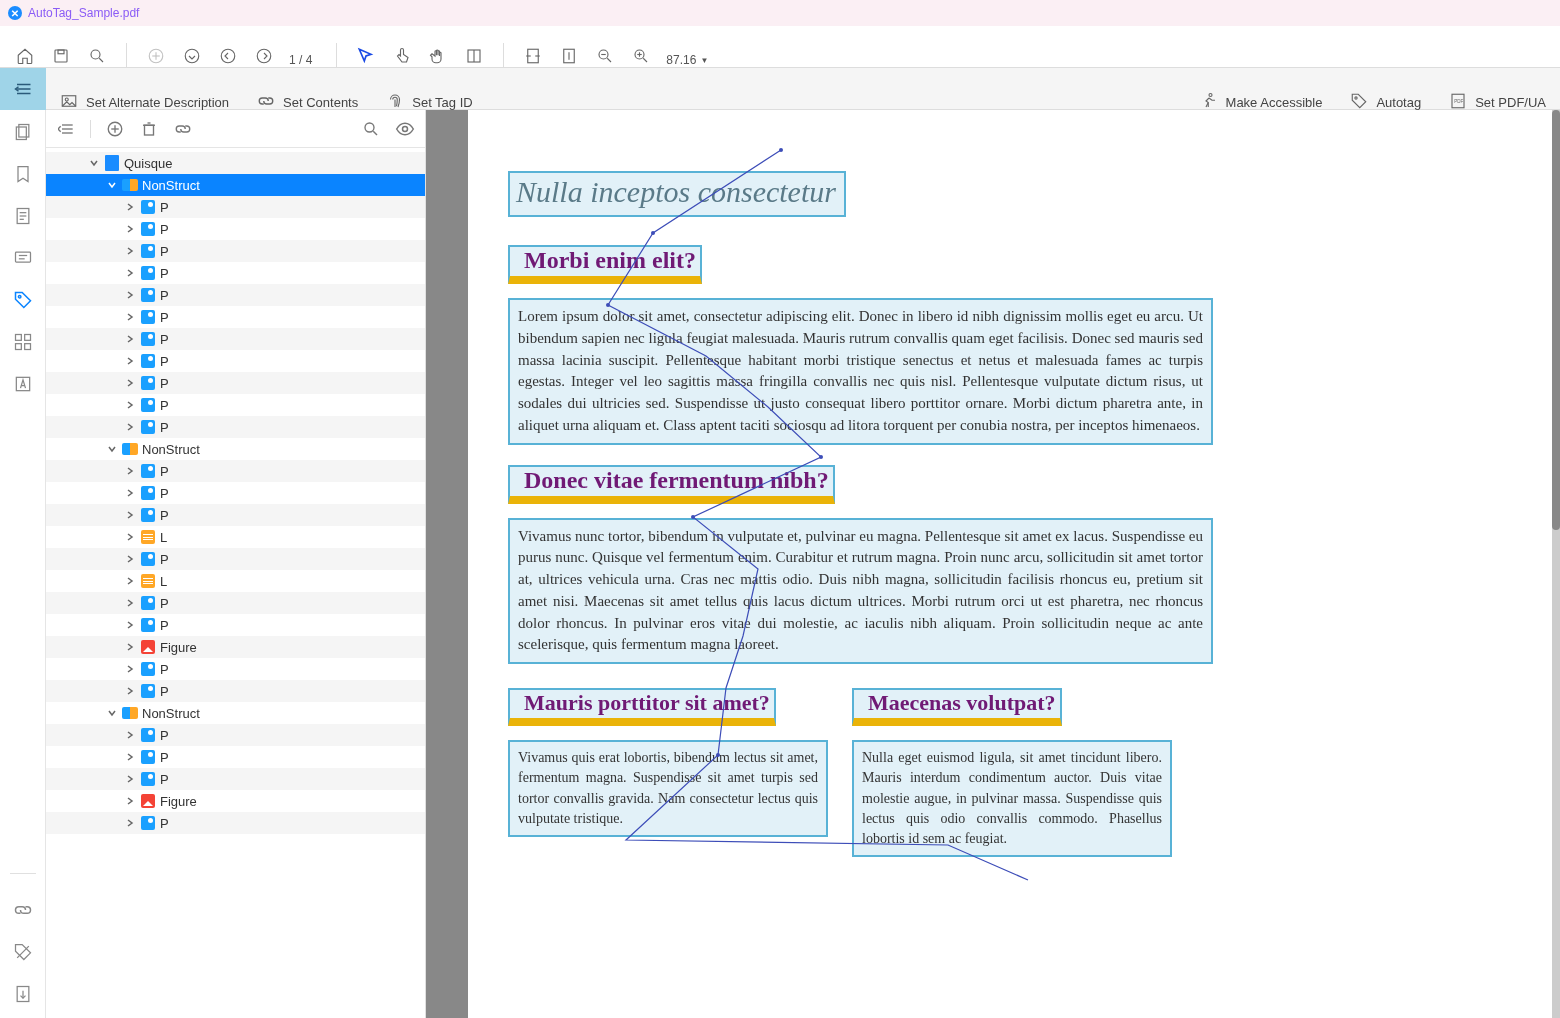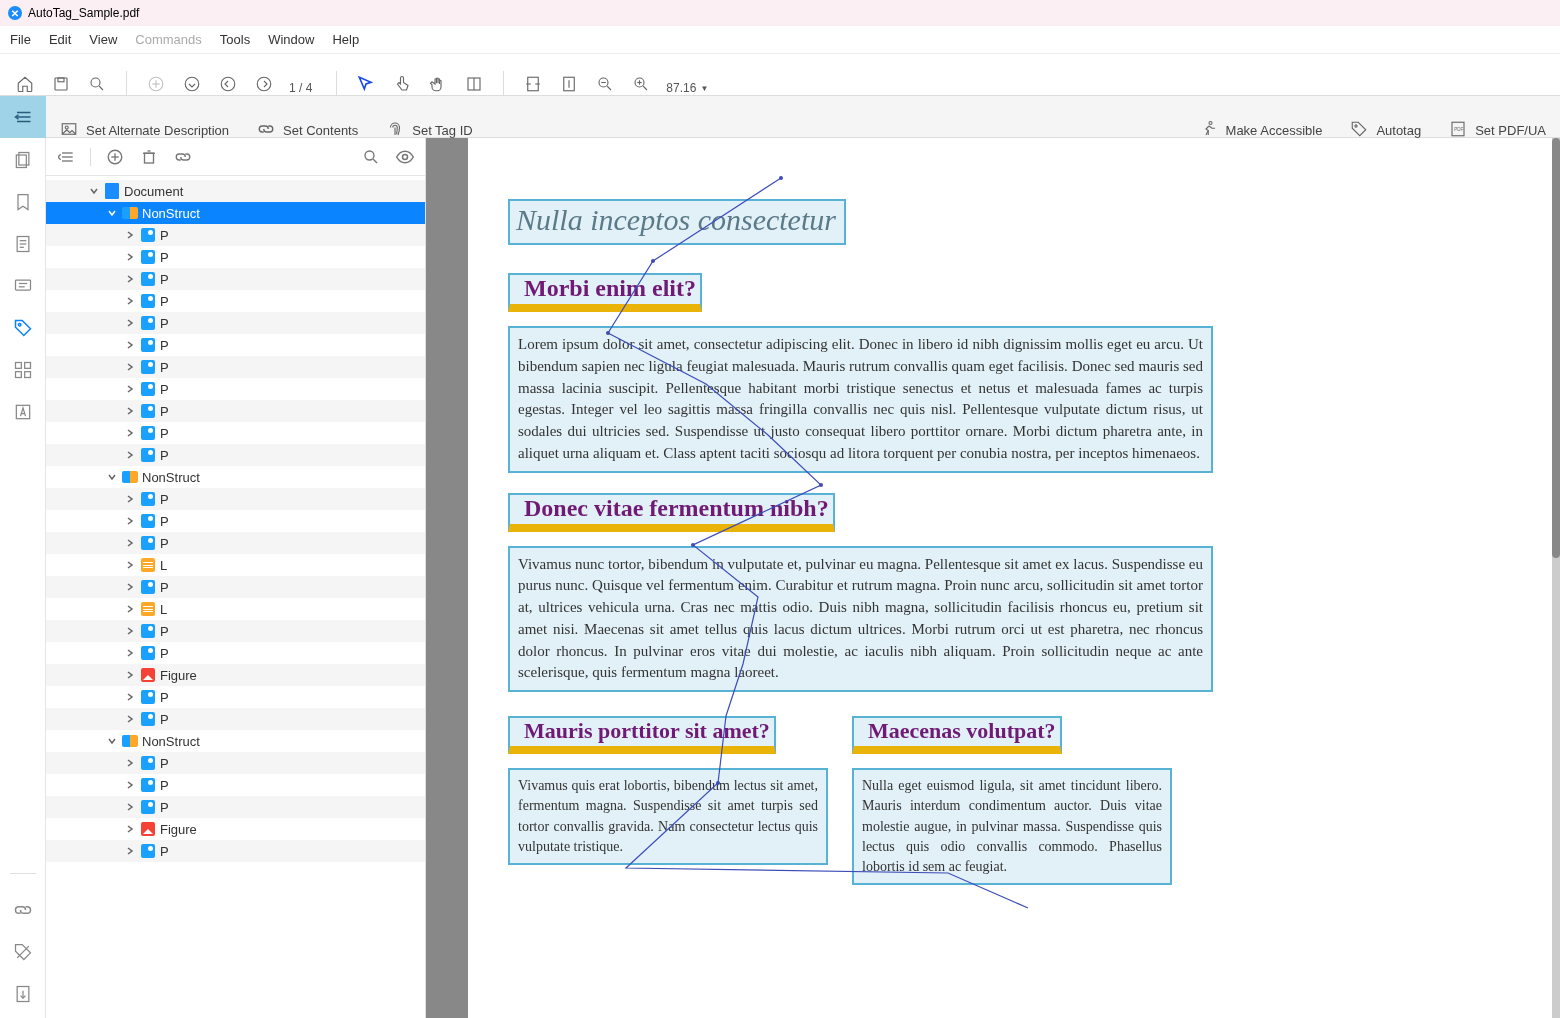--- a/index.html
+++ b/index.html
@@ -2,21 +2,21 @@
 <html><head>
 <meta charset="utf-8">
 <style>
 * { box-sizing: border-box; margin: 0; padding: 0; }
 body { font-family: "Segoe UI", Arial, sans-serif; font-size: 12px; color: #333; background: #fff; overflow: hidden; }
 .app { display: flex; flex-direction: column; height: 1018px; width: 1560px; }
 
 
 .titlebar { display: flex; align-items: center; height: 26px; background: #fbeff4; padding: 0 8px; gap: 6px; }
 .titlebar .logo { width: 14px; height: 14px; background: #1a8cff; border-radius: 50%; display:flex;align-items:center;justify-content:center;color:#fff;font-size:10px;font-weight:bold;}
-.titlebar .title { font-size: 12px; color: #000000; }
+.titlebar .title { font-size: 12px; color: #8b5cf6; }
 
 
 .menubar { display: flex; align-items: center; height: 28px; background: #fff; border-bottom: 1px solid #eee; padding: 0 10px; gap: 18px; }
 .menubar span { font-size: 13px; color: #333; cursor: default; }
 .menubar span.disabled { color: #aaa; }
 
 
 .toolbar { display: flex; align-items: flex-end; height: 42px; background: #fff; border-bottom: 1px solid #ddd; padding: 0 14px; gap: 14px; }
 .toolbar .sep { width:1px; height:24px; background:#ddd; margin:0 4px;}
 .toolbar .tbtn { width: 22px; height: 22px; display:flex;align-items:center;justify-content:center; color:#666; cursor:pointer;}
@@ -97,29 +97,20 @@
 </head>
 <body>
 
 <div class="app">
 
   <div class="titlebar">
     <div class="logo">✕</div>
     <div class="title">AutoTag_Sample.pdf</div>
   </div>
 
-  <div class="menubar">
-    <span>File</span>
-    <span>Edit</span>
-    <span>View</span>
-    <span class="disabled">Commands</span>
-    <span>Tools</span>
-    <span>Window</span>
-    <span>Help</span>
-  </div>
 
   <div class="toolbar">
     <div class="tbtn">
         <svg width="18" height="18" viewBox="0 0 24 24" fill="none" stroke="currentColor" stroke-width="1.5">
           <path d="M3 11l9-8 9 8v10a1 1 0 0 1-1 1h-5v-7h-6v7H4a1 1 0 0 1-1-1z"></path>
         </svg>
       </div>
     <div class="tbtn">
         <svg width="18" height="18" viewBox="0 0 24 24" fill="none" stroke="currentColor" stroke-width="1.5">
           <rect x="4" y="4" width="16" height="16" rx="1"></rect>
@@ -408,21 +399,21 @@
         <div class="tree-inner" id="tree-inner">
             <div class="node indent2 stripe">
               <span class="tw">
                 <svg width="10" height="10" viewBox="0 0 10 10">
                   <polyline points="2 3 5 7 8 3" fill="none" stroke="currentColor" stroke-width="1.5"></polyline>
                 </svg>
               </span>
               <span class="ic">
                 <span class="ic-doc"></span>
               </span>
-              <span>Document</span>
+              <span>Quisque</span>
             </div>
             <div class="node indent3 sel">
               <span class="tw">
                 <svg width="10" height="10" viewBox="0 0 10 10">
                   <polyline points="2 3 5 7 8 3" fill="none" stroke="currentColor" stroke-width="1.5"></polyline>
                 </svg>
               </span>
               <span class="ic">
                 <span class="ic-nonstruct"></span>
               </span>

